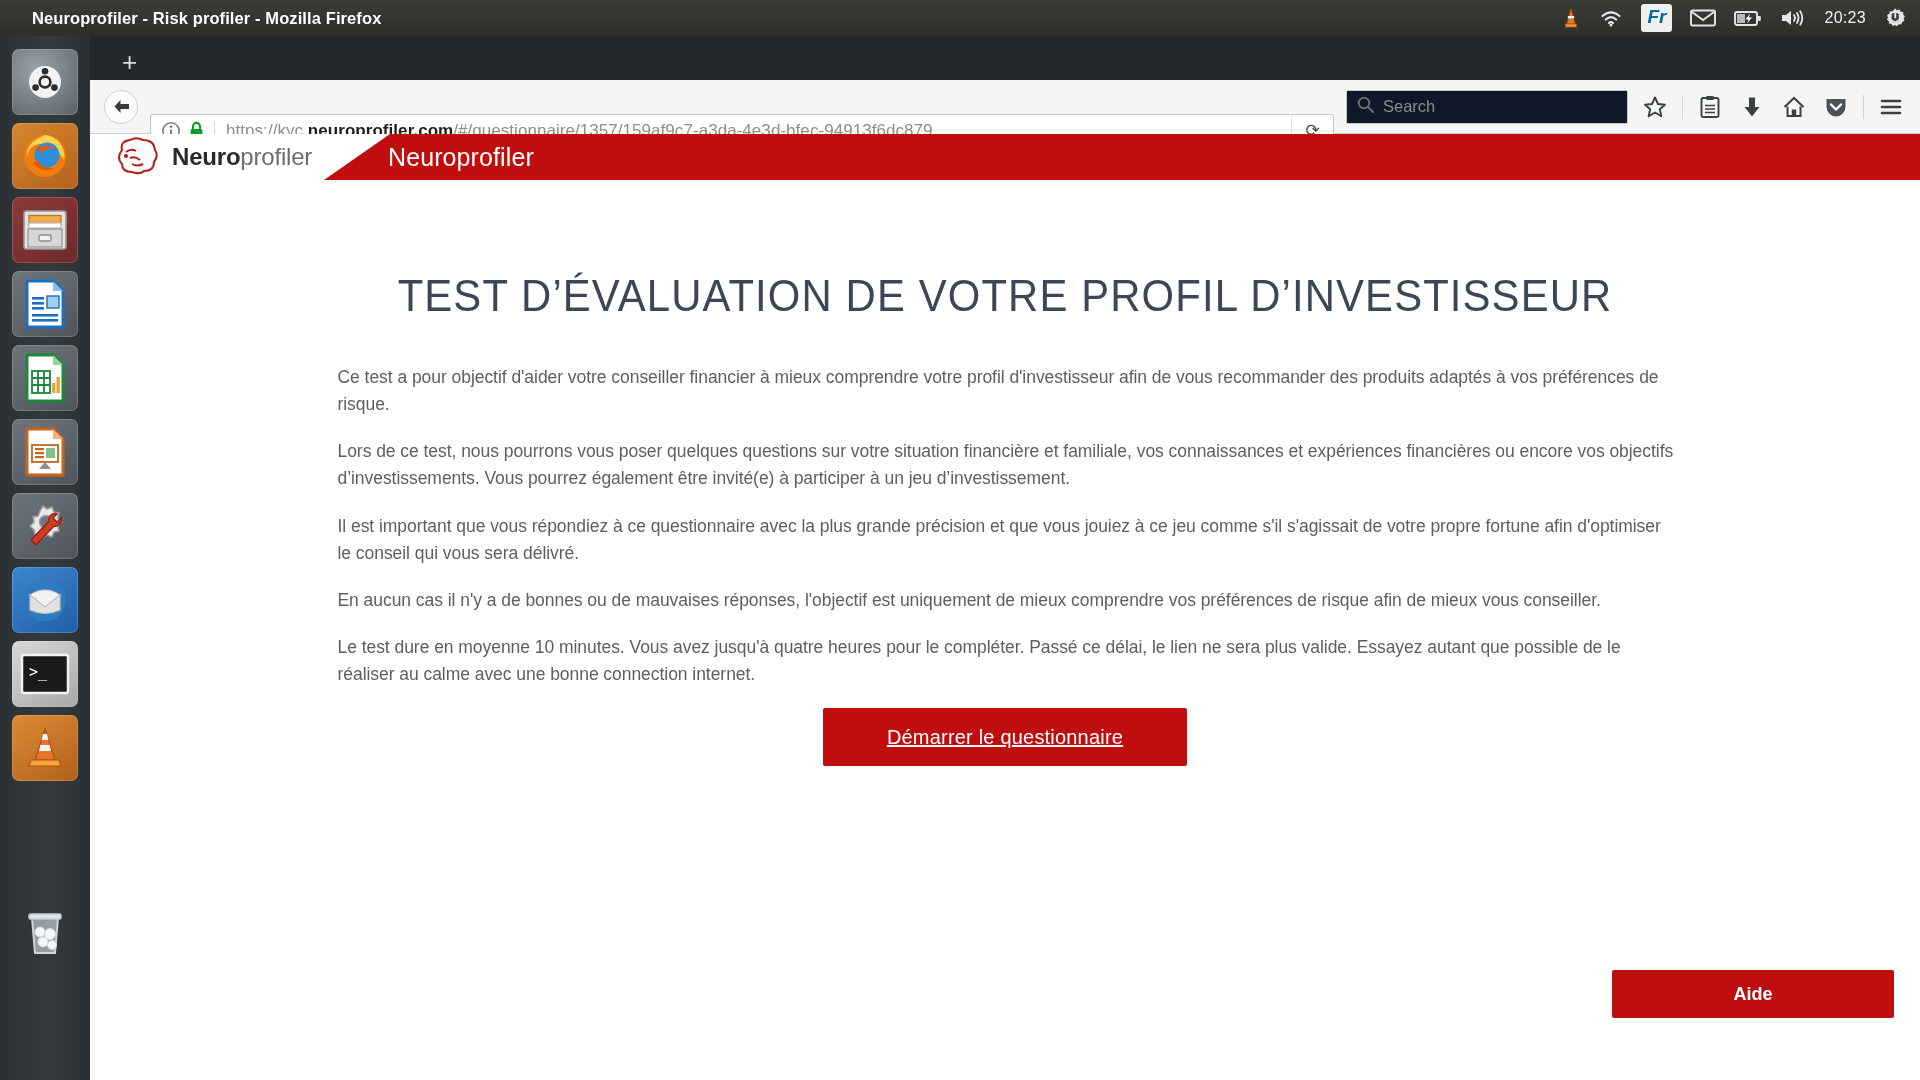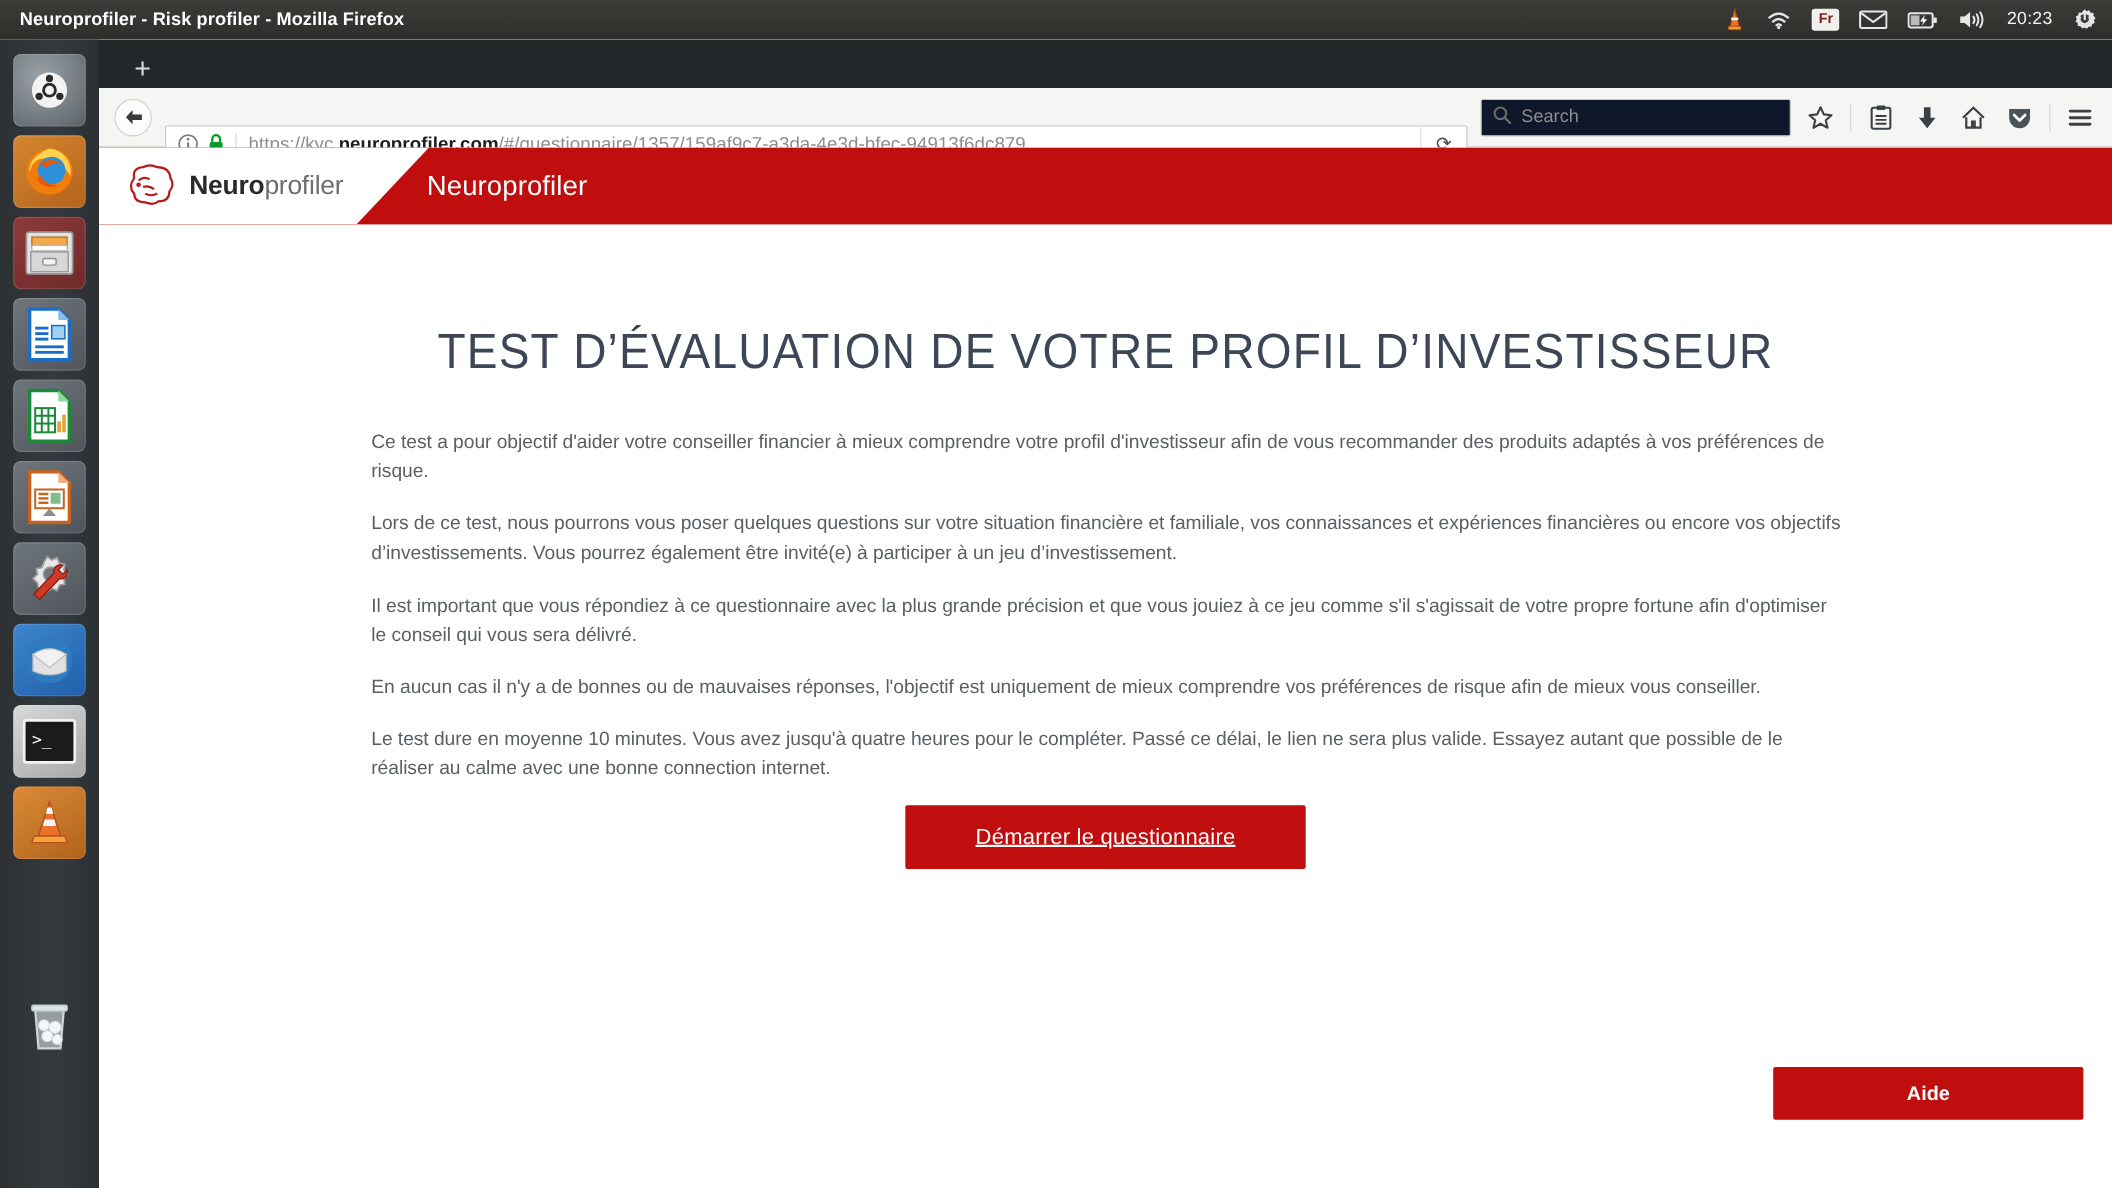--- a/index.html
+++ b/index.html
@@ -12,33 +12,33 @@
 
   
   #unity-panel {
     position: absolute; top: 0; left: 0;
     width: 1920px; height: 36px;
     background: linear-gradient(to bottom, #3b3b38 0%, #2e2e2b 100%);
     display: flex; align-items: center;
     color: #ffffff;
   }
   #window-title {
-    margin-left: 18px;
+    margin-left: 32px;
     font-size: 16.5px; font-weight: bold;
     letter-spacing: .1px;
     color: #ffffff;
     white-space: nowrap;
   }
   #tray { margin-left: auto; display: flex; align-items: center; gap: 18px; padding-right: 14px; }
   .tray-item { display: flex; align-items: center; justify-content: center; height: 36px; }
   #tray-clock { font-size: 16px; color: #f2f2f2; letter-spacing: .3px; }
   .kbd-badge {
-    background: #f0f0ee; color: #7f1d1d;
-    border-radius: 3px; font-size: 13px; font-weight: bold;
-    padding: 1px 6px 2px 6px; line-height: 1.3;
+    background: #f0f0ee; color: #0369a1;
+    border-radius: 3px; font-size: 19px; font-weight: bold;
+    padding: 1px 6px 2px 6px; line-height: 1.3; font-style: italic;
   }
 
   
   #launcher {
     position: absolute; top: 36px; left: 0;
     width: 90px; height: 1044px;
     background: linear-gradient(to right, #2c3033 0%, #343a3e 55%, #2b3034 100%);
     padding-top: 8px;
   }
   .launcher-icon {
@@ -133,21 +133,21 @@
   }
   .nav-sep { width: 1px; height: 24px; background: #d3d3cf; }
 
   
   #page {
     position: absolute; top: 98px; left: 0; right: 0; bottom: 0;
     background: #ffffff; overflow: hidden;
   }
   #site-header {
     position: relative;
-    height: 70px;
+    height: 46px;
     background: #c00d0d;
     display: flex; align-items: center;
     overflow: hidden;
   }
   #logo-plate {
     position: absolute; left: 0; top: 0; bottom: 0;
     width: 300px; background: #ffffff;
     clip-path: polygon(0 0, 100% 0, 78% 100%, 0 100%);
     display: flex; align-items: center;
     padding-left: 20px; gap: 10px;

